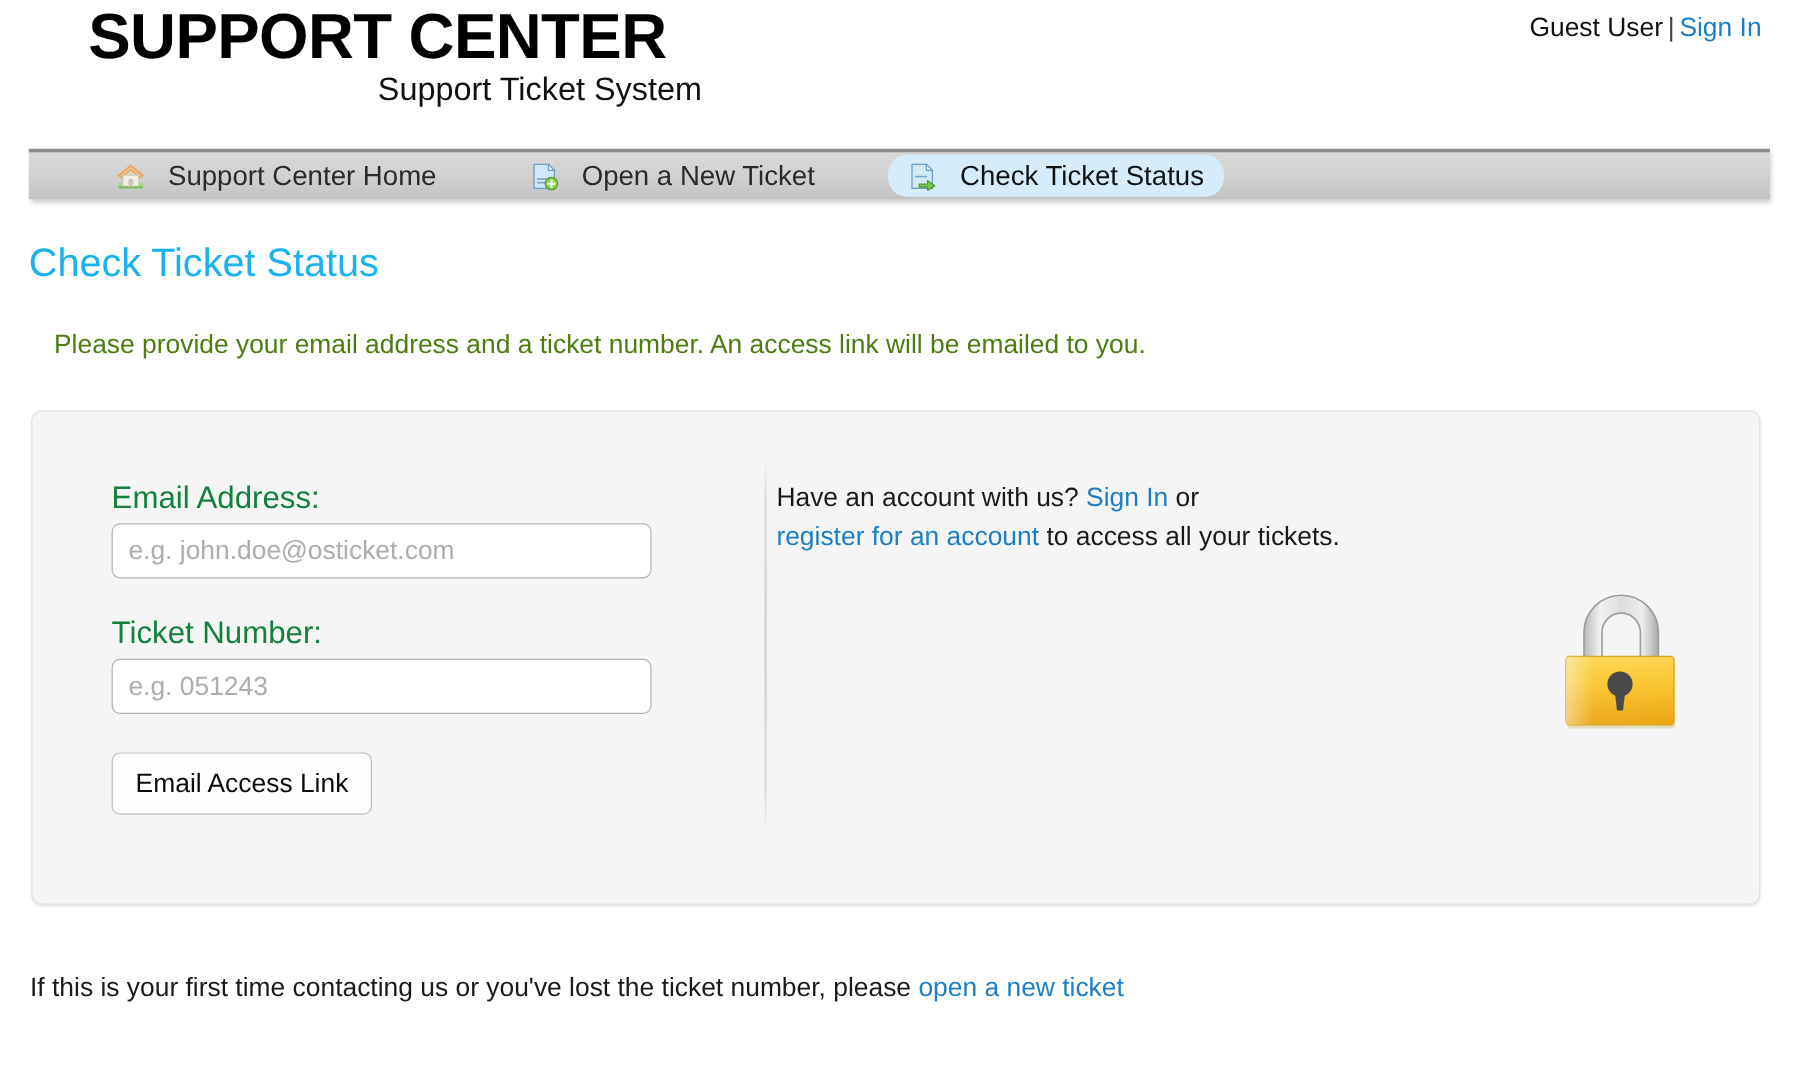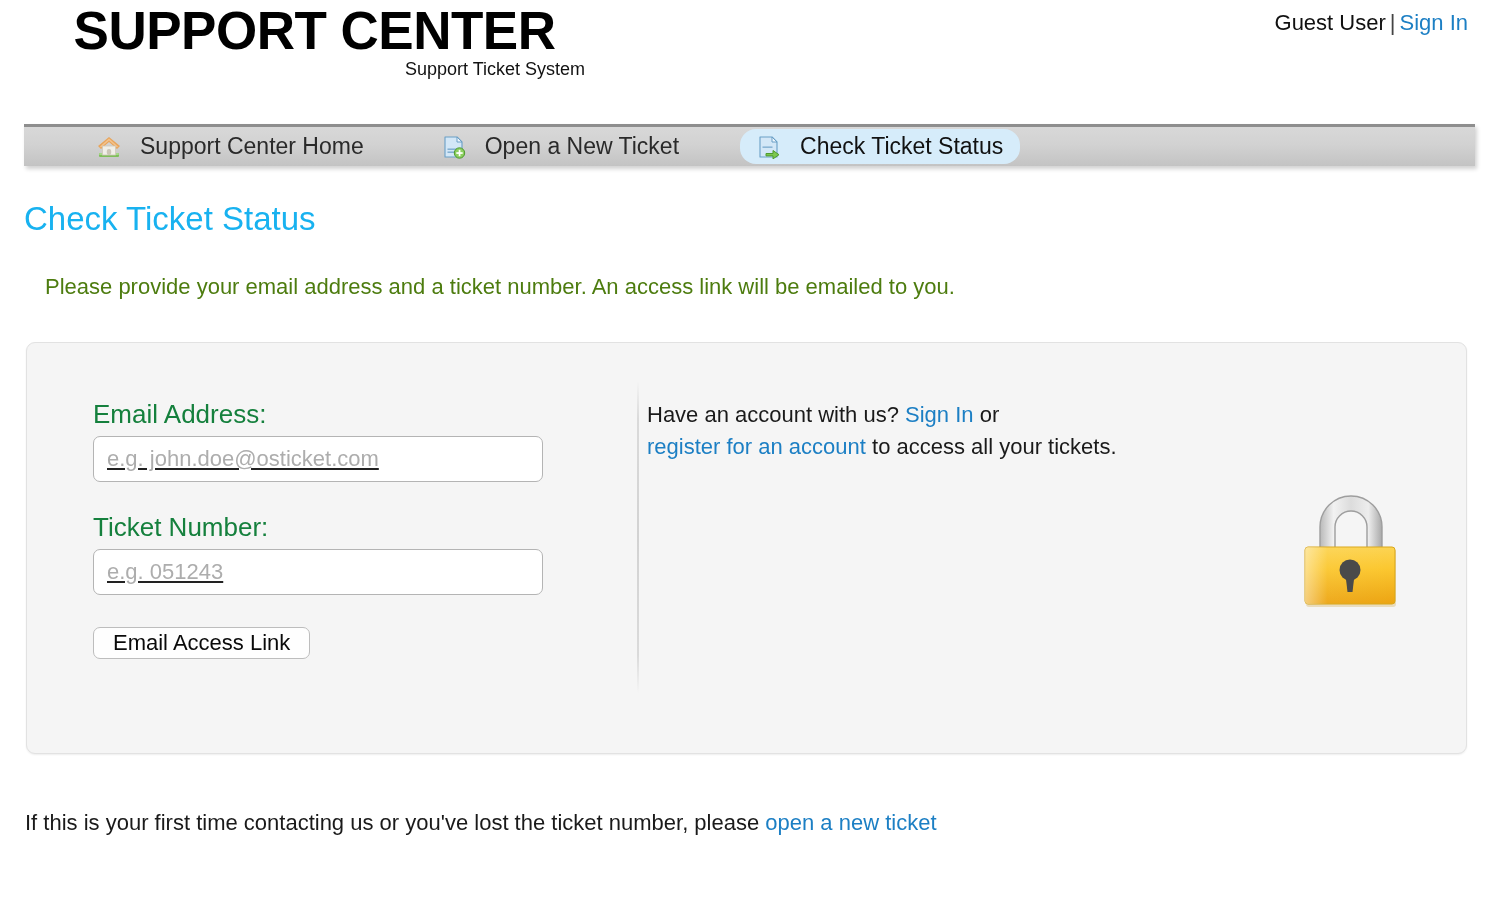--- a/index.html
+++ b/index.html
@@ -32,21 +32,21 @@
   #logo-title {
     font-size: 53px;
     font-weight: bold;
     letter-spacing: -0.5px;
     line-height: 1.02;
     color: #000;
     text-align: center;
     white-space: nowrap;
   }
   #logo-subtitle {
-    font-size: 18px;
+    font-size: 27px;
     font-weight: normal;
     color: #111;
     line-height: 1.15;
     margin-top: 1px;
     text-align: right;
     padding-right: 2px;
     white-space: nowrap;
   }
   #user-block {
     position: absolute;
@@ -169,28 +169,27 @@
     height: 46px;
     box-sizing: border-box;
     border: 1px solid #b4b4b4;
     border-radius: 7px;
     background: #ffffff;
     font-size: 22px;
     font-family: "Liberation Sans", sans-serif;
     color: #222;
     padding: 16px 13px;
     outline: none;
-    text-decoration: underline;
   }
   .text-input::placeholder { color: #adadad; opacity: 1; }
   .field-group { margin-bottom: 30px; }
 
   #submit-button {
     display: inline-block;
-    height: 32px;
+    height: 52px;
     box-sizing: border-box;
     padding: 0 19px;
     background: #fefefe;
     border: 1px solid #bdbdbd;
     border-radius: 7px;
     font-size: 22px;
     font-family: "Liberation Sans", sans-serif;
     color: #0a0a0a;
     cursor: pointer;
     margin-top: 2px;

